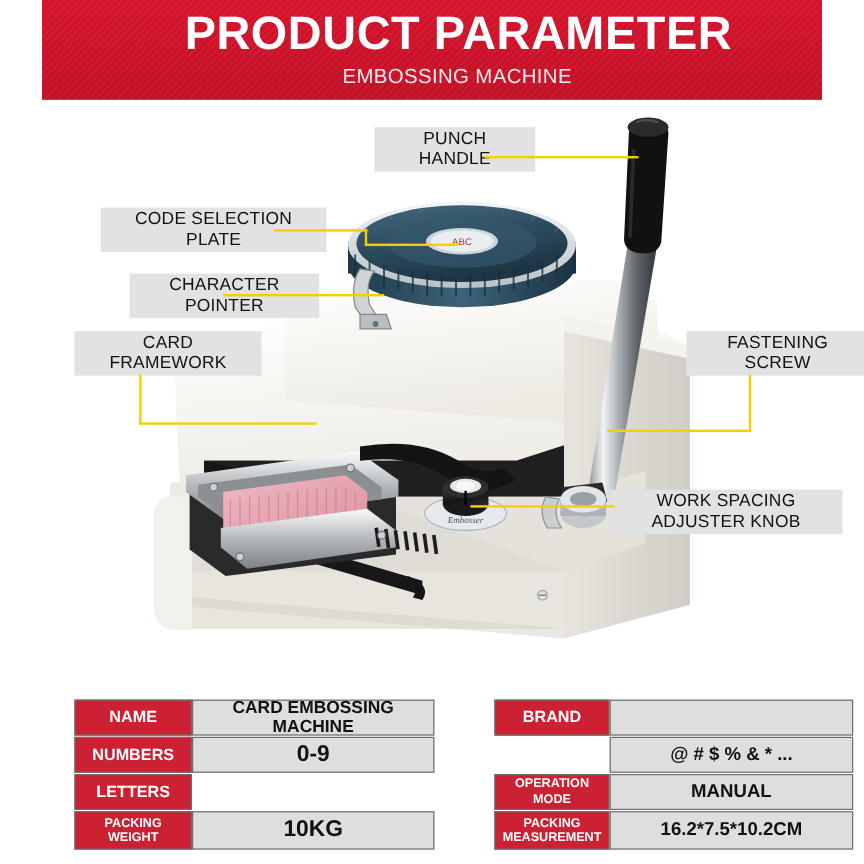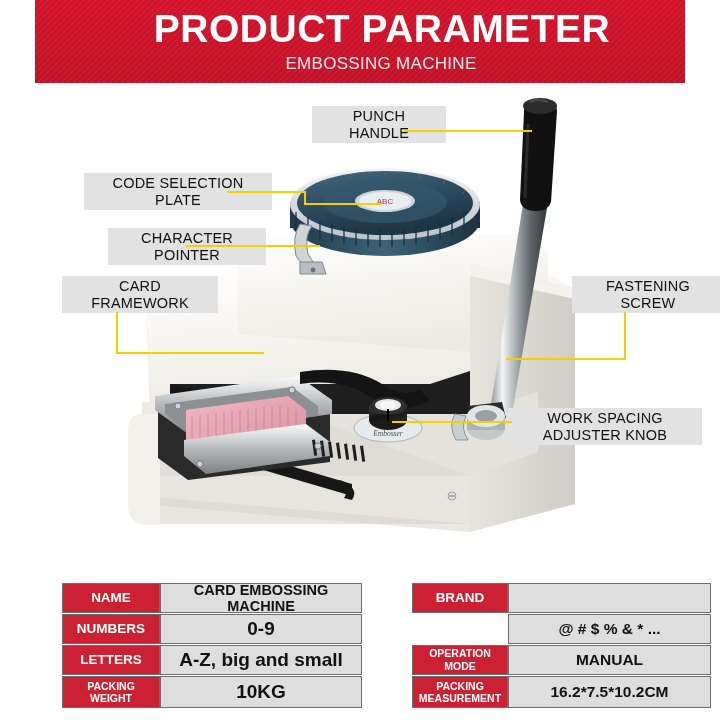--- a/index.html
+++ b/index.html
@@ -300,21 +300,20 @@
     <div class="trow" style="top:0px;">
       <div class="tlab">NAME</div>
       <div class="tval val-sm">CARD EMBOSSING MACHINE</div>
     </div>
     <div class="trow" style="top:31px;">
       <div class="tlab">NUMBERS</div>
       <div class="tval">0-9</div>
     </div>
     <div class="trow" style="top:62px;">
       <div class="tlab">LETTERS</div>
-      <div class="tval">A-Z, big and small</div>
     </div>
     <div class="trow" style="top:93px;height:32px;">
       <div class="tlab small-lab" style="white-space:pre-line;">PACKING
 WEIGHT</div>
       <div class="tval">10KG</div>
     </div>
   </div>
 
   <div class="thalf" id="thalf-r">
     <div class="trow" style="top:0px;">

